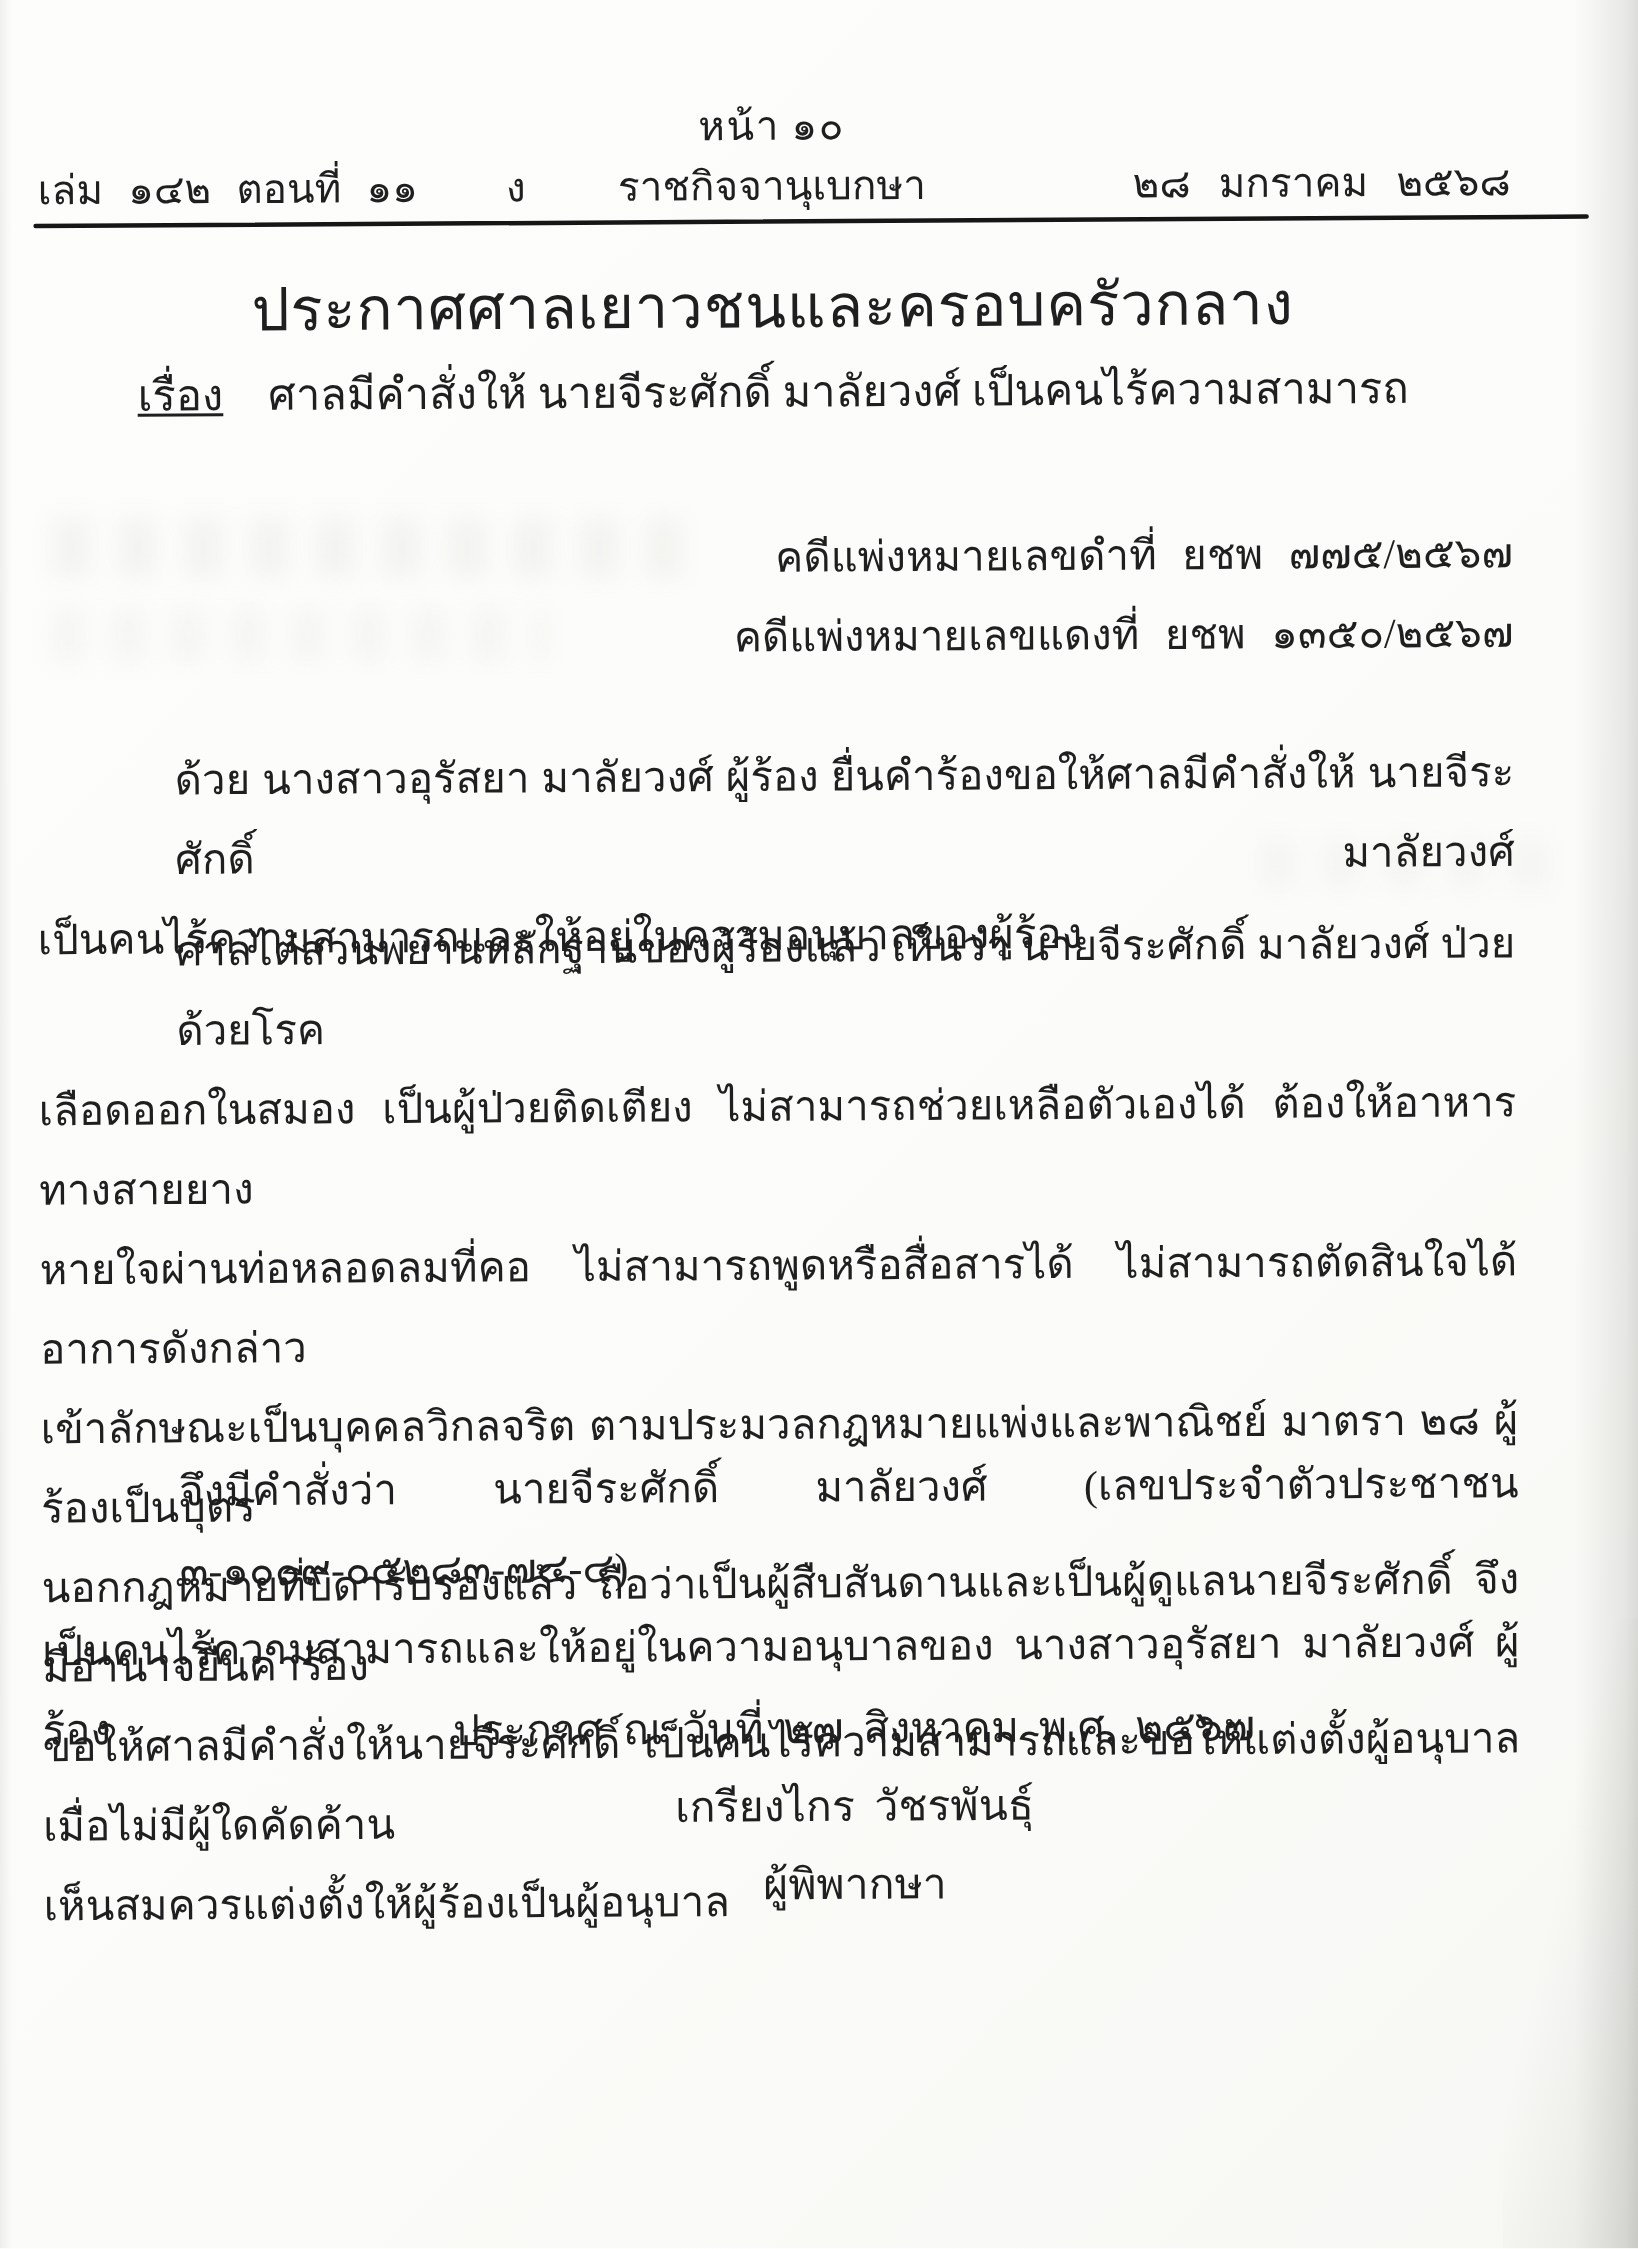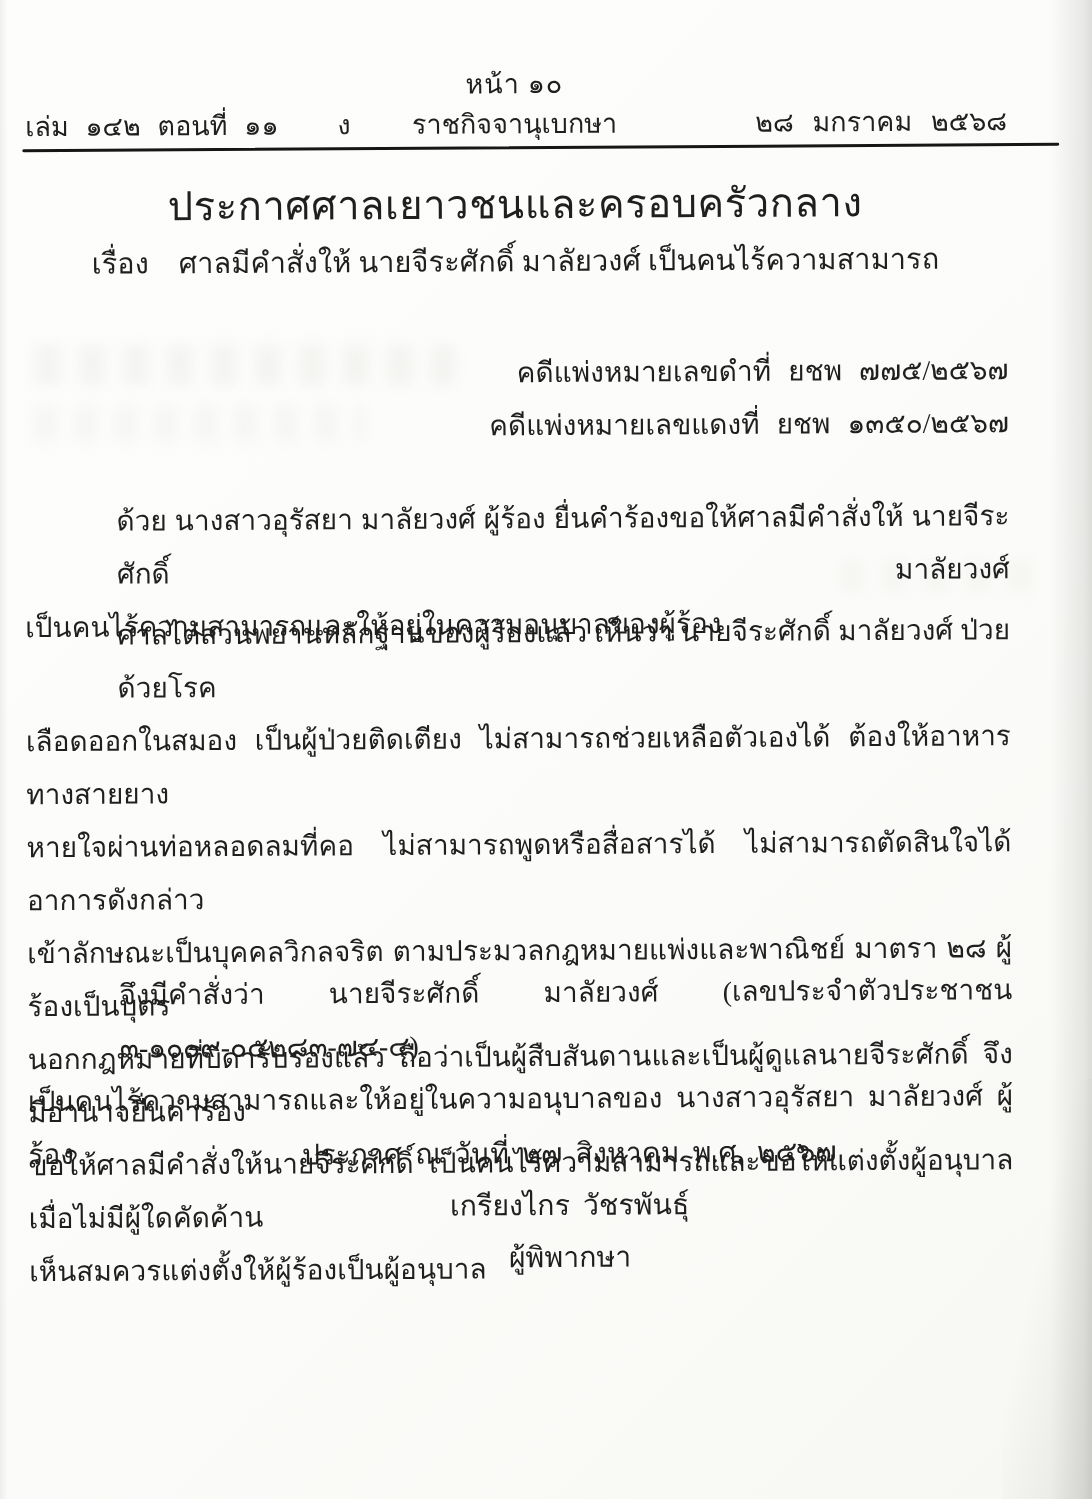--- a/index.html
+++ b/index.html
@@ -68,21 +68,21 @@
   }
 
   .doc-title {
     top: 172px; text-align: center;
     font-size: 40px; font-weight: 500; letter-spacing: 0.5px;
   }
 
   .subject-row {
     top: 238px; text-align: center; font-size: 29px;
   }
-  .subject-label { margin-right: 30px; }
+  .subject-label { margin-right: 30px; text-decoration: underline; }
 
   .case-block {
     top: 346px; text-align: right;
     font-size: 28px; line-height: 53px; word-spacing: 10px;
   }
 
   .para {
     font-size: 28px; line-height: 53px;
     text-align: justify;
   }

